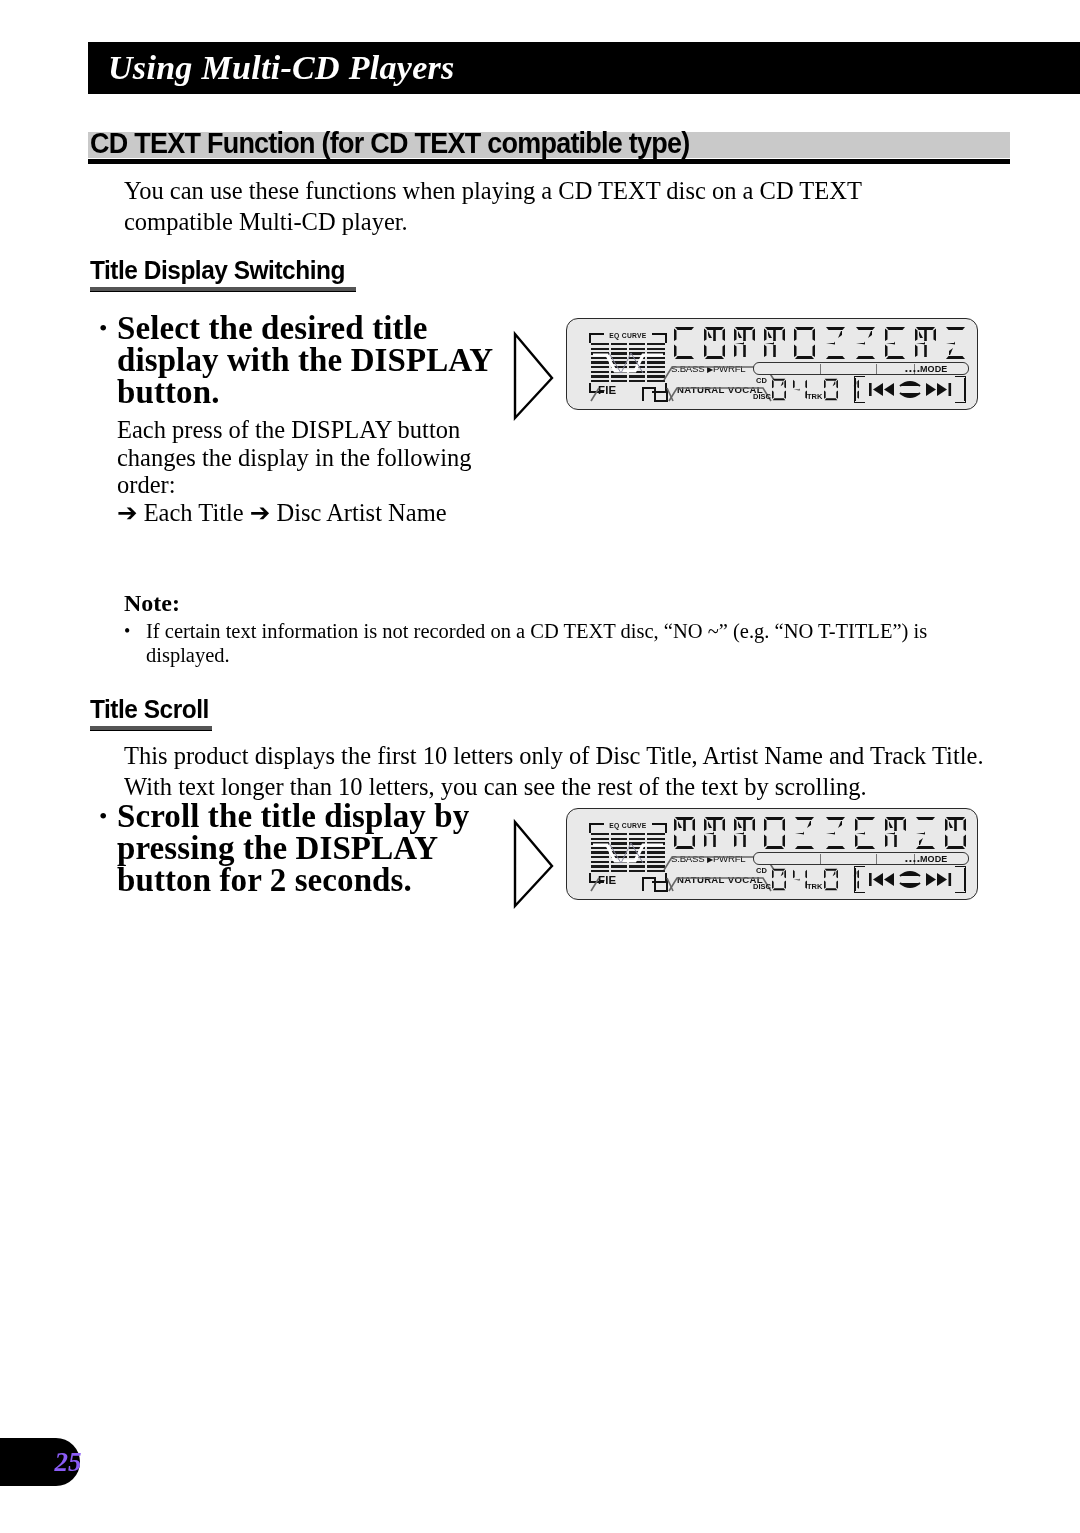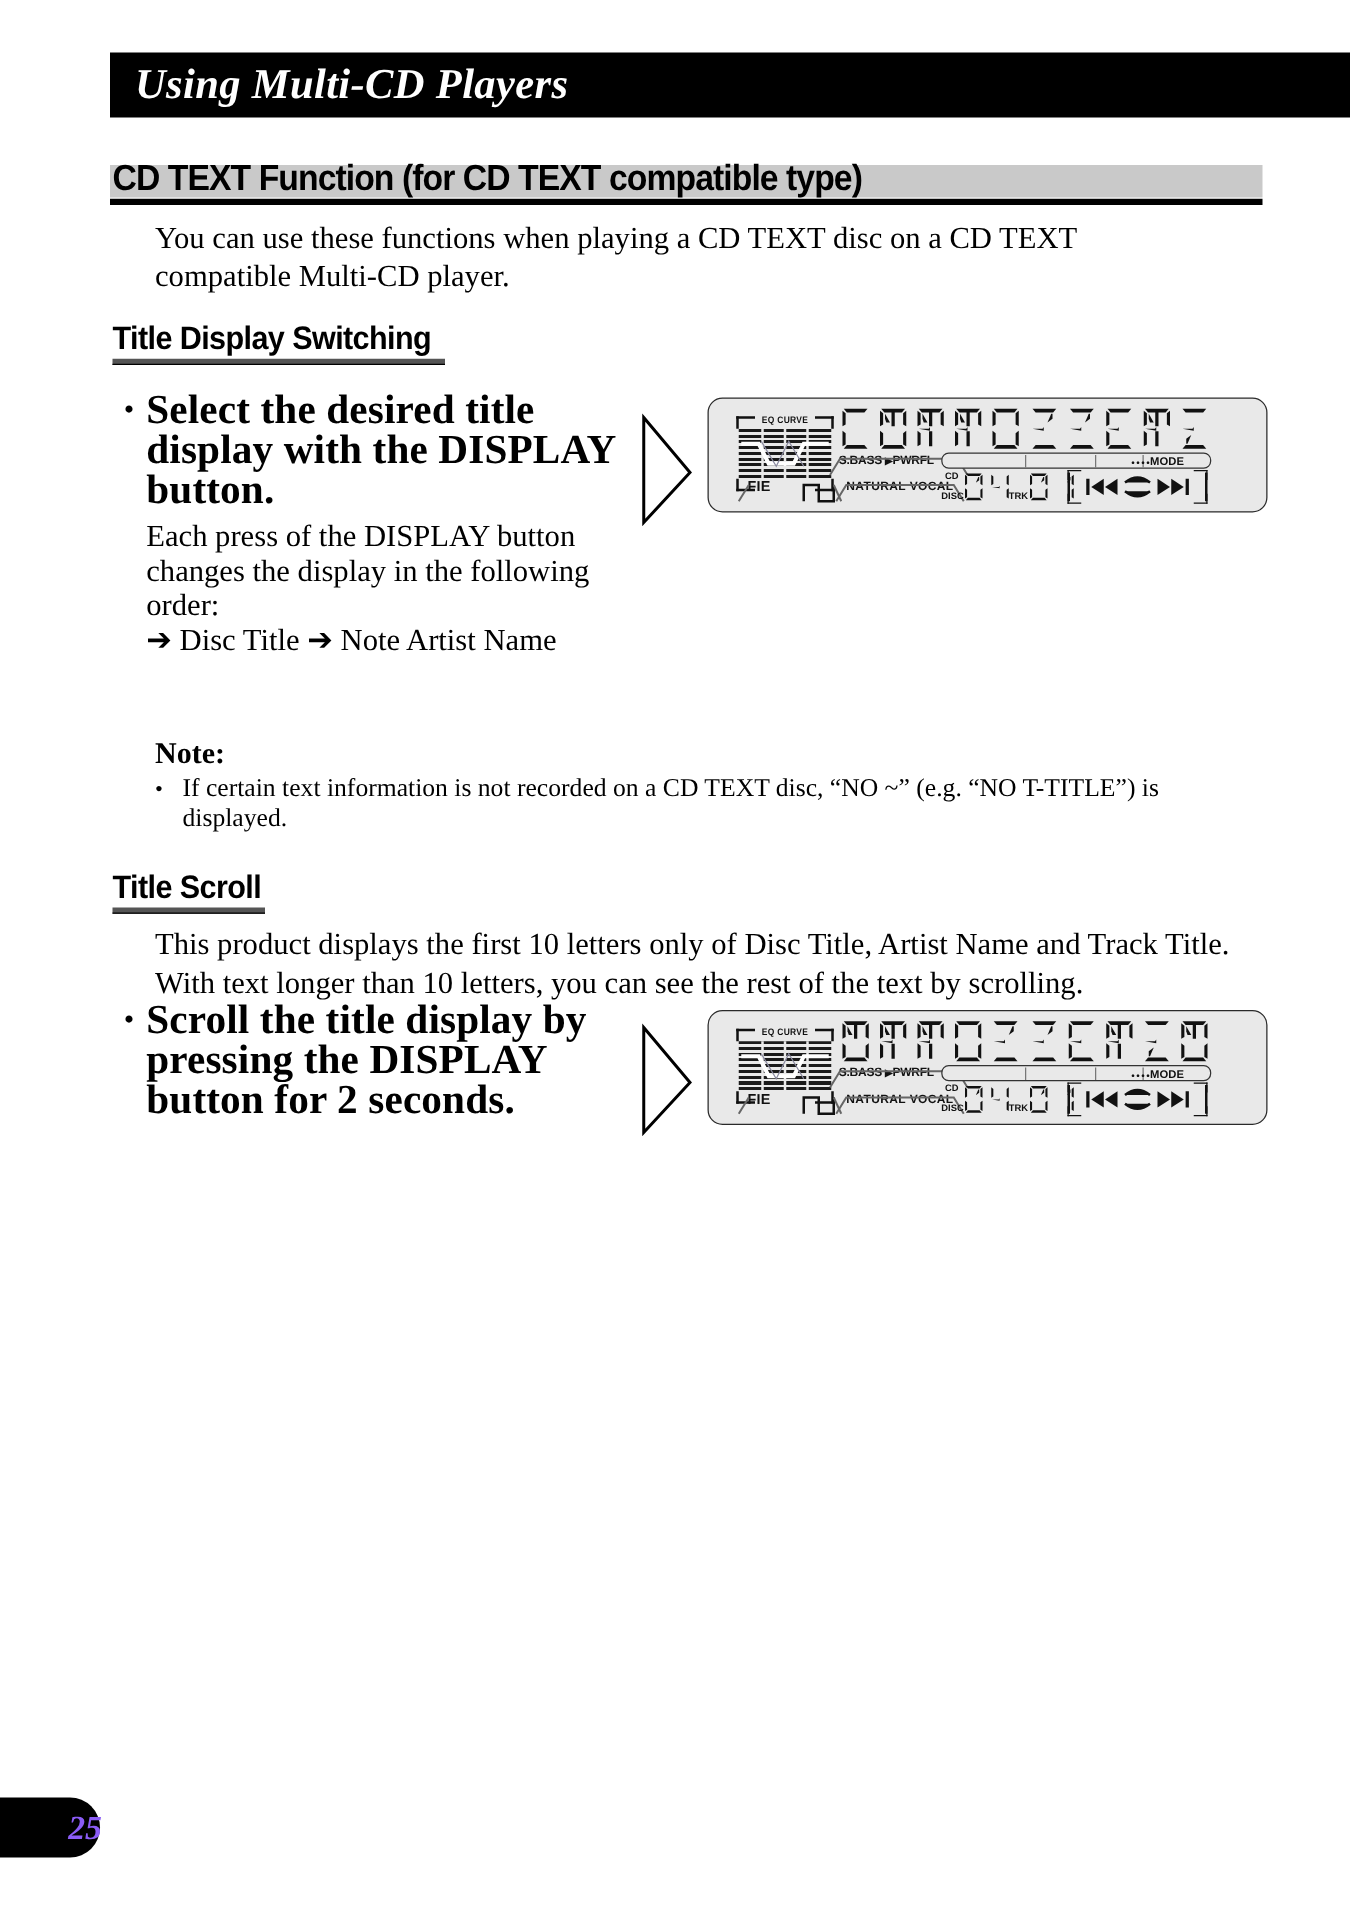--- a/index.html
+++ b/index.html
@@ -185,21 +185,21 @@
     position: absolute;
     width: 42px;
     height: 92px;
   }
   #arrow-1 { left: 512px; top: 330px; }
   #arrow-2 { left: 512px; top: 818px; }
 
   
   .lcd {
     position: absolute;
-    width: 448px;
+    width: 412px;
     height: 92px;
     background: #e9e9e9;
     border: 1.6px solid #2a2a2a;
     border-radius: 12px;
     box-sizing: border-box;
   }
   #lcd-1 { left: 566px; top: 318px; }
   #lcd-2 { left: 566px; top: 808px; }
 
   .lcd-inner {
@@ -256,21 +256,21 @@
     background: #e9e9e9;
   }
   .eq-curve { position: absolute; left: 2px; top: 10px; }
 
   
   .lbl-sbass {
     position: absolute;
     left: 104px;
     top: 44px;
     font-family: "Liberation Sans", sans-serif;
-    font-weight: bold;
+    font-weight: normal;
     font-size: 9.6px;
     letter-spacing: -0.2px;
     white-space: nowrap;
     color: #111;
   }
   .lbl-natural {
     position: absolute;
     left: 110px;
     top: 65px;
     font-family: "Liberation Sans", sans-serif;
@@ -452,21 +452,21 @@
 
 <div class="sub-head" id="subhead-title-display">Title Display Switching</div>
 <div class="sub-head-rule" id="subhead-title-display-rule"></div>
 
 <div class="bullet-block" id="bullet-block-1">
   <div class="bullet-row">
     <span class="bullet-dot">•</span>
     <span class="bullet-strong">Select the desired title display with the DISPLAY button.</span>
   </div>
   <div class="bullet-sub">Each press of the DISPLAY button changes the display in the following order:</div>
-  <div class="bullet-sub" style="margin-top:0">➔ Disc Title ➔ Note Artist Name</div>
+  <div class="bullet-sub" style="margin-top:0">➔ Each Title ➔ Disc Artist Name</div>
 </div>
 
 <div class="arrow-tri" id="arrow-1">
   <svg width="42" height="92" viewBox="0 0 42 92">
     <polygon points="3,4 40,48 3,88" fill="#ffffff" stroke="#000000" stroke-width="2.4" stroke-linejoin="miter"></polygon>
   </svg>
 </div>
 
 <div class="lcd" id="lcd-1">
   <div class="lcd-inner">

